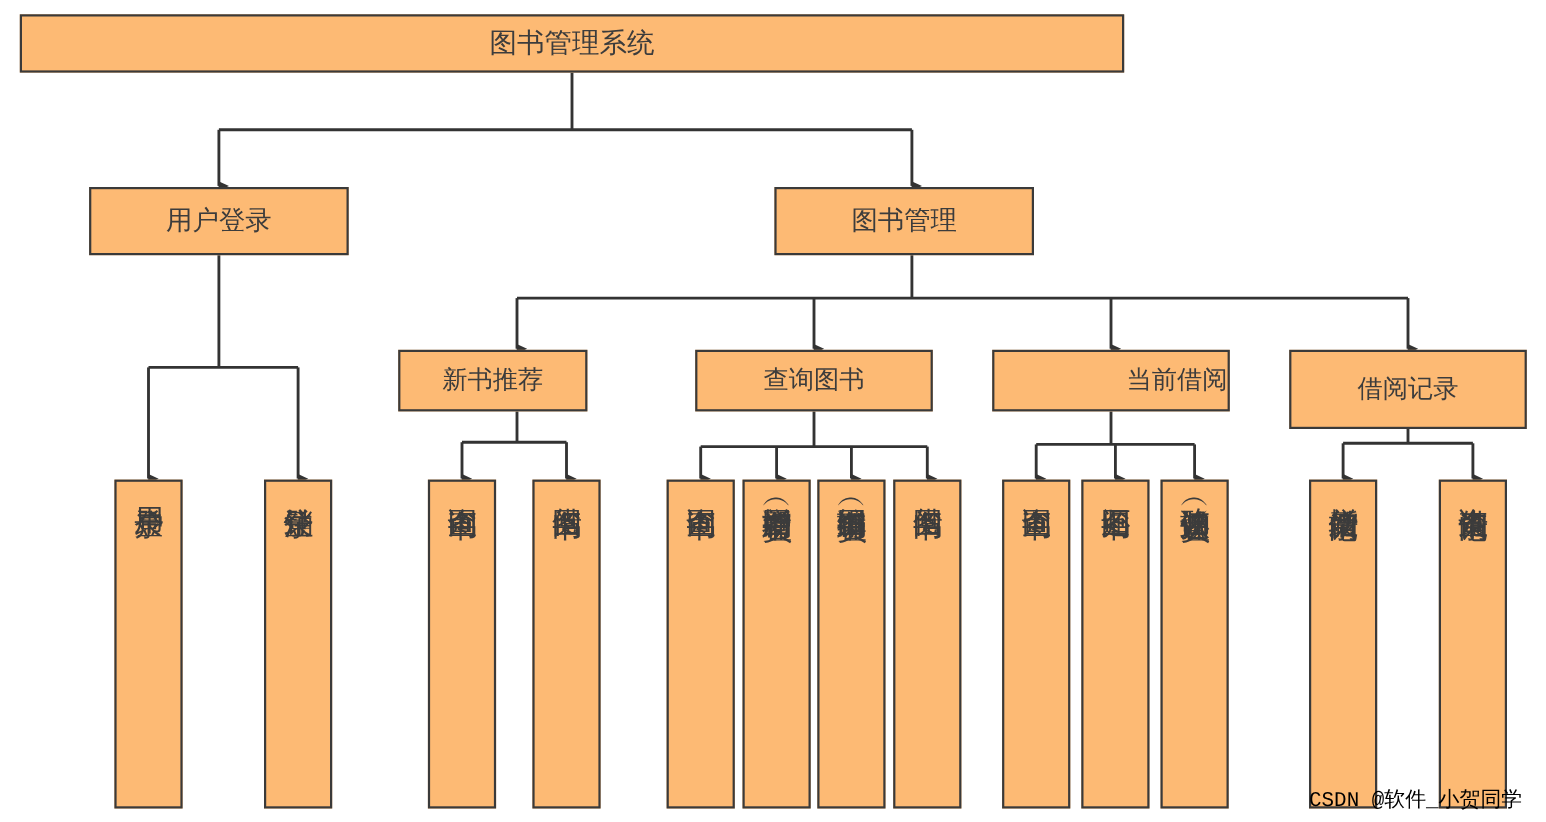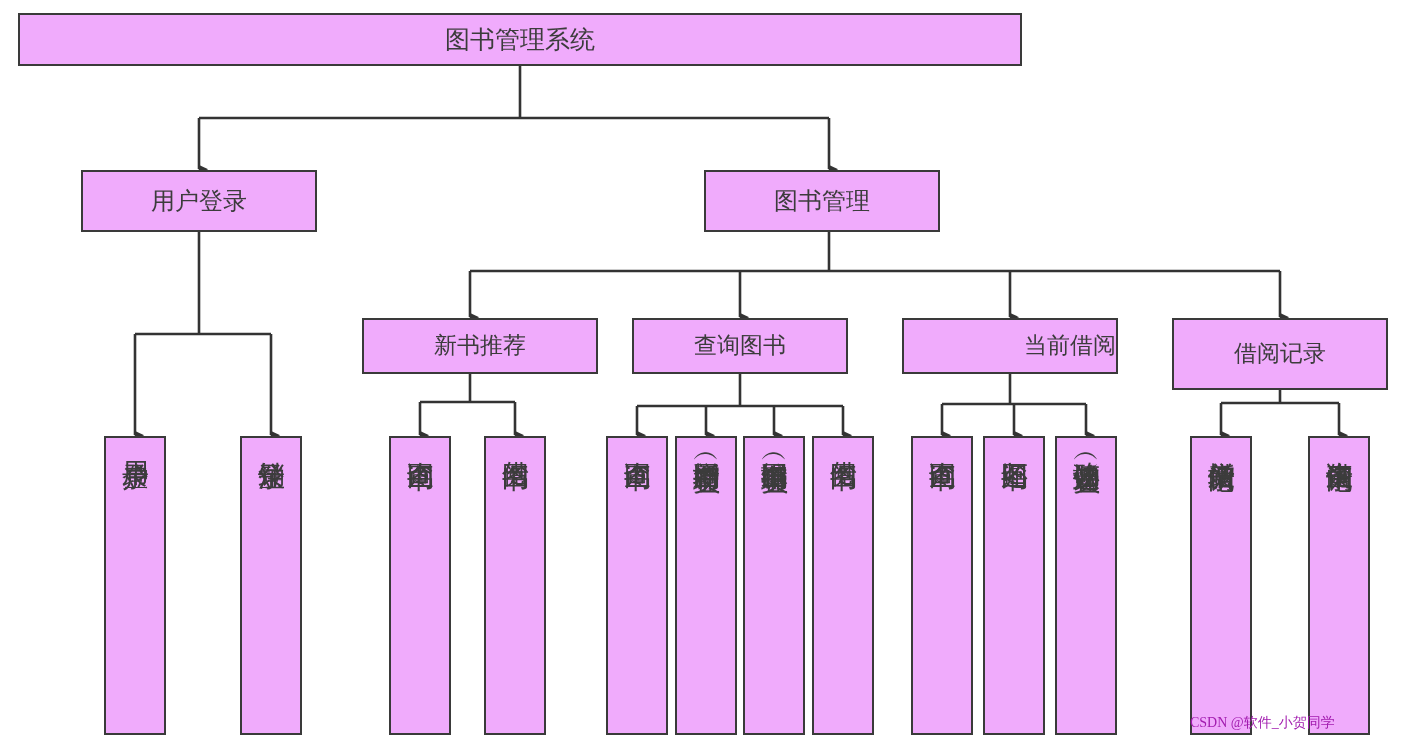--- a/index.html
+++ b/index.html
@@ -26,21 +26,21 @@
     position: absolute;
     left: 0;
     top: 0;
     width: 1405px;
     height: 747px;
     display: block;
   }
   .node-box {
     position: absolute;
     box-sizing: border-box;
-    background: #f0abfc;
+    background: #fdba74;
     border: 2px solid #3a3a3a;
     display: flex;
     align-items: center;
     justify-content: center;
     overflow: visible;
   }
   .node-label {
     color: #3c3c3c;
     font-family: "Liberation Sans", "DejaVu Sans", sans-serif;
     line-height: 1.02;
@@ -59,23 +59,23 @@
   }
   .node-leaf .node-label {
     writing-mode: vertical-rl;
     text-orientation: upright;
     font-size: 27px;
     letter-spacing: 1px;
     line-height: 1;
   }
   .watermark {
     position: absolute;
-    color: #a21caf;
-    font-size: 14px;
-    font-family: Liberation Serif, serif;
+    color: #000000;
+    font-size: 19px;
+    font-family: Liberation Mono, monospace;
     white-space: nowrap;
     pointer-events: none;
   }
 </style>
 </head>
 <body>
 
 <div id="diagram-root">
   <svg id="tree-svg" viewBox="0 0 1405 747" xmlns="http://www.w3.org/2000/svg">
     <defs>
@@ -122,21 +122,21 @@
   <div id="nodes-layer">
       <div class="node-box node-root" style="left: 18px; top: 13px; width: 1004px; height: 53px;">
         <span class="node-label">图书管理系统</span>
       </div>
       <div class="node-box node-l2" style="left: 81px; top: 170px; width: 236px; height: 62px;">
         <span class="node-label">用户登录</span>
       </div>
       <div class="node-box node-l2" style="left: 704px; top: 170px; width: 236px; height: 62px;">
         <span class="node-label">图书管理</span>
       </div>
-      <div class="node-box node-l3" style="left: 362px; top: 318px; width: 236px; height: 56px;">
+      <div class="node-box node-l3" style="left: 362px; top: 318px; width: 172px; height: 56px;">
         <span class="node-label">新书推荐</span>
       </div>
       <div class="node-box node-l3" style="left: 632px; top: 318px; width: 216px; height: 56px;">
         <span class="node-label">查询图书</span>
       </div>
       <div class="node-box node-l3" style="left: 902px; top: 318px; width: 216px; height: 56px; justify-content: flex-end;">
         <span class="node-label">当前借阅</span>
       </div>
       <div class="node-box node-l3" style="left: 1172px; top: 318px; width: 216px; height: 72px;">
         <span class="node-label">借阅记录</span>

